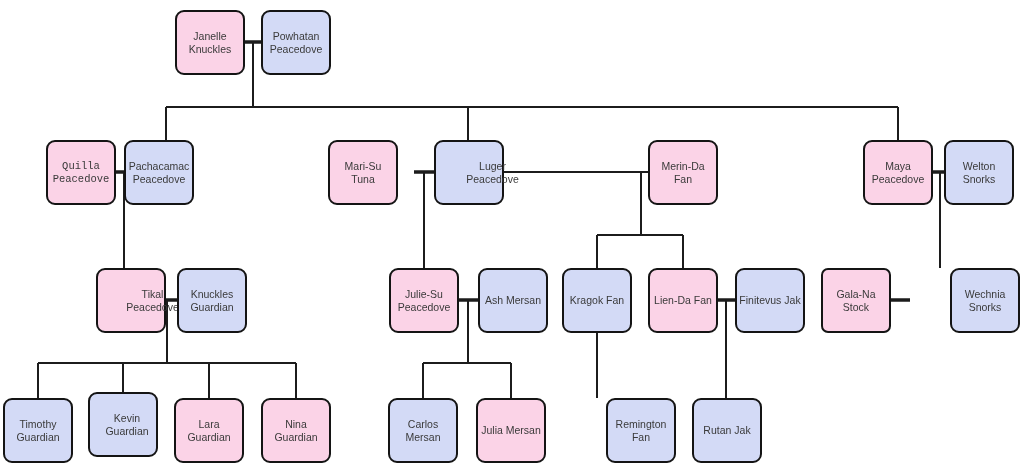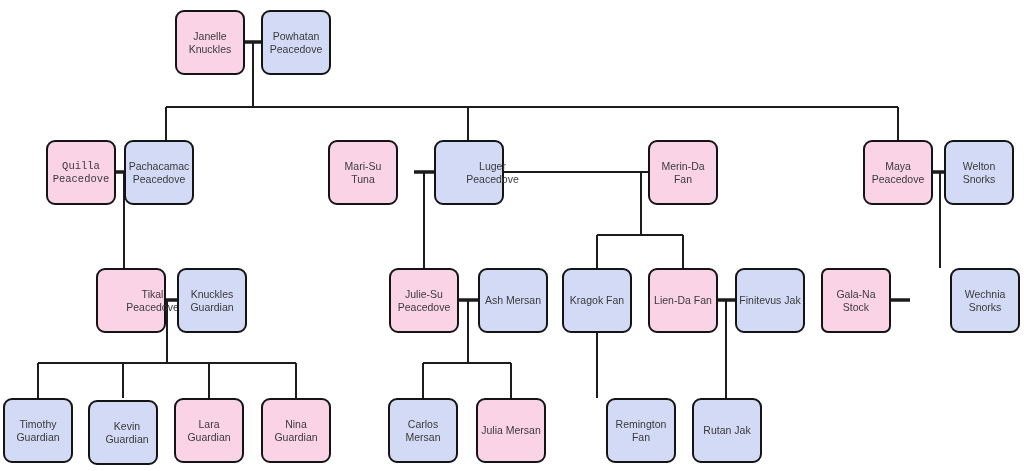--- a/index.html
+++ b/index.html
@@ -126,21 +126,21 @@
   <div class="node" style="left:478px; top:268px;" data-sex="male"><span>Ash Mersan</span></div>
   <div class="node" style="left:648px; top:268px;" data-sex="female"><span>Lien-Da Fan</span></div>
   <div class="node" style="left:735px; top:268px;" data-sex="male"><span>Finitevus Jak</span></div>
   <div class="node" style="left:821px; top:268px;border-radius:7px;" data-sex="female"><span>Gala-Na
 Stock</span></div>
   <div class="node" style="left:906px; top:268px;margin-left:44px;" data-sex="male"><span>Wechnia
 Snorks</span></div>
 
   <div class="node" style="left:3px;   top:398px;" data-sex="male"><span>Timothy
 Guardian</span></div>
-  <div class="node" style="left:88px;  top:400px;padding-left:9px;" data-sex="male"><span>Kevin
+  <div class="node" style="left:88px;  top:392px;padding-left:9px;" data-sex="male"><span>Kevin
 Guardian</span></div>
   <div class="node" style="left:174px; top:398px;align-items:center;" data-sex="female"><span>Lara
 Guardian</span></div>
   <div class="node" style="left:261px; top:398px;" data-sex="female"><span>Nina
 Guardian</span></div>
   <div class="node" style="left:476px; top:398px;" data-sex="female"><span>Julia Mersan</span></div>
   <div class="node" style="left:388px; top:398px;" data-sex="male"><span>Carlos
 Mersan</span></div>
   <div class="node" style="left:562px; top:398px;margin-left:44px;" data-sex="male"><span>Remington
 Fan</span></div>

